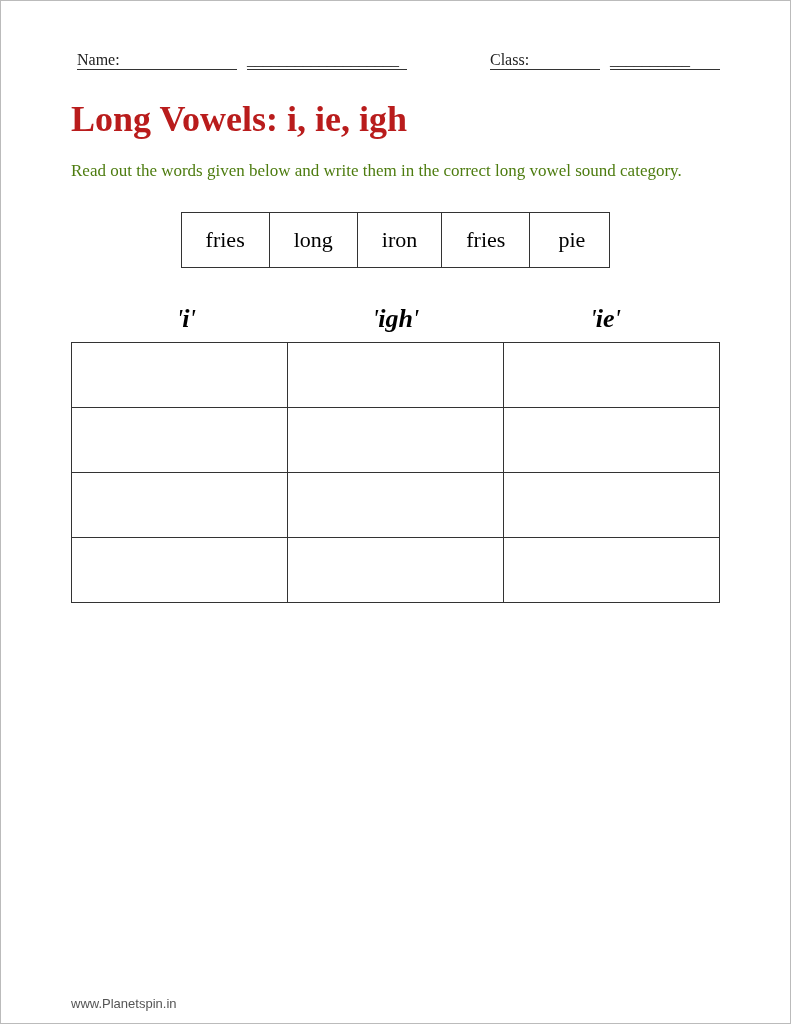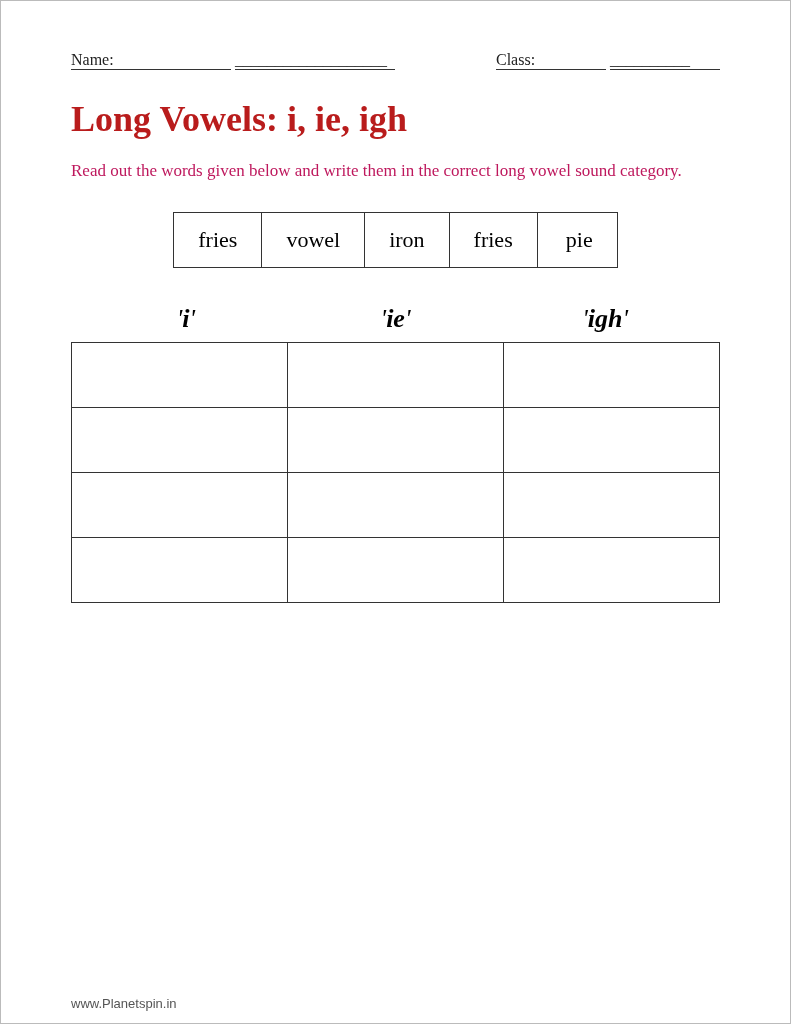--- a/index.html
+++ b/index.html
@@ -35,37 +35,38 @@
 
     .header-field {
       font-size: 16px;
       color: #222;
     }
 
     .header-field span {
       display: inline-block;
       border-bottom: 1.5px solid #333;
       min-width: 160px;
+      margin-left: 6px;
     }
 
     .header-field.class-field span {
       min-width: 110px;
     }
 
     .title {
       font-size: 36px;
       font-weight: bold;
       color: #b91c1c;
       margin-bottom: 18px;
       font-family: 'Comic Sans MS', 'Chalkboard SE', cursive;
     }
 
     .instructions {
       font-size: 17px;
-      color: #be185d;
+      color: #4d7c0f;
       margin-bottom: 28px;
       line-height: 1.5;
       font-family: 'Comic Sans MS', 'Chalkboard SE', cursive;
     }
 
     
     .word-bank {
       border-collapse: collapse;
       margin: 0 auto 36px auto;
       display: table;
@@ -148,39 +149,39 @@
   </div>
 
   <div class="title">Long Vowels: i, ie, igh</div>
 
   <div class="instructions">Read out the words given below and write them in the correct long vowel sound category.</div>
 
   <table class="word-bank">
     <tbody id="word-bank-body">
     <tr>
           <td>fries</td>
-          <td>vowel</td>
+          <td>long</td>
           <td>iron</td>
           <td>fries</td>
           <td>pie</td>
         </tr>
       </tbody>
   </table>
 
   <div class="category-section">
 
     <div class="category-headers">
       <div class="category-header">
         <span class="quote">'</span><span class="bold-letter">i</span><span class="quote">'</span>
       </div>
       <div class="category-header">
-        <span class="quote">'</span><span class="bold-letter">ie</span><span class="quote">'</span>
+        <span class="quote">'</span><span class="bold-letter">igh</span><span class="quote">'</span>
       </div>
       <div class="category-header">
-        <span class="quote">'</span><span class="bold-letter">igh</span><span class="quote">'</span>
+        <span class="quote">'</span><span class="bold-letter">ie</span><span class="quote">'</span>
       </div>
     </div>
 
     <table class="answer-table">
       <tbody id="answer-body">
       <tr>
             <td></td>
             <td></td>
             <td></td>
           </tr>

